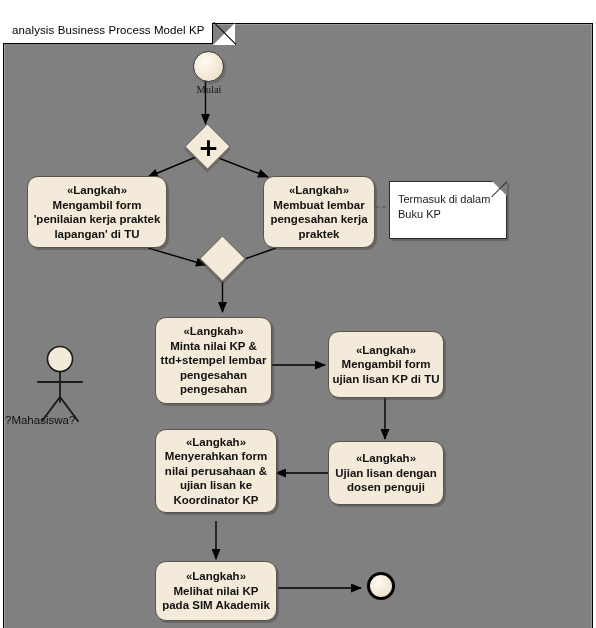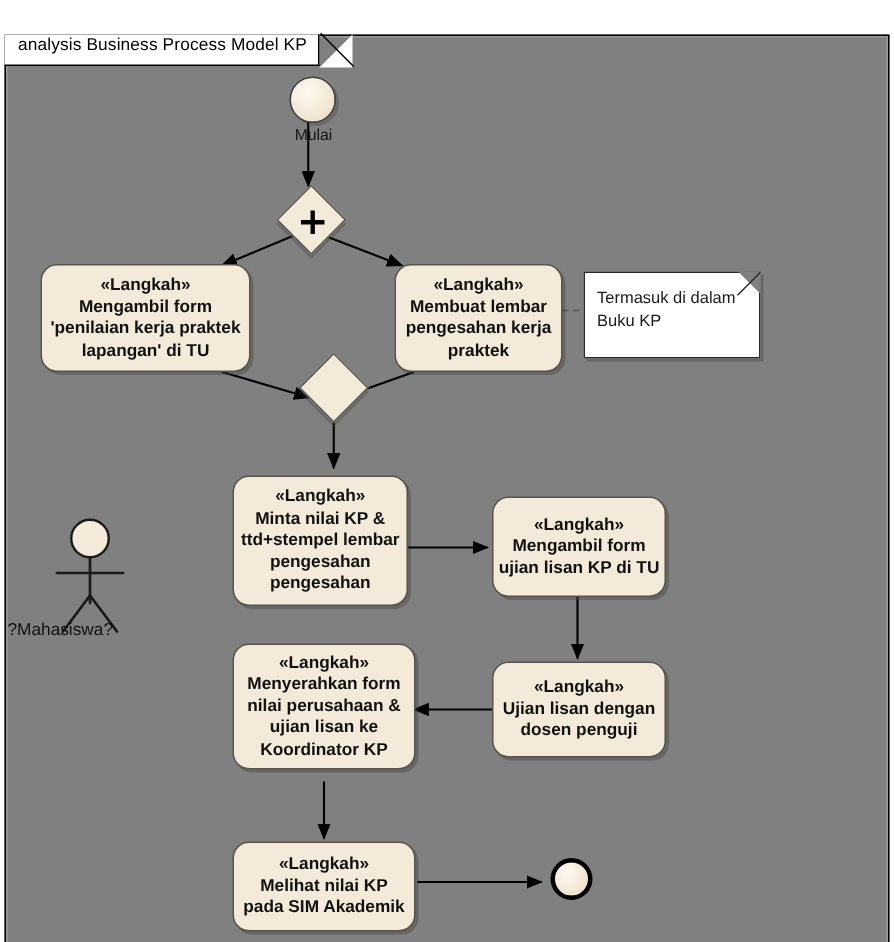--- a/index.html
+++ b/index.html
@@ -113,20 +113,21 @@
     left:367px;top:552px;width:28px;height:28px;
     border:3px solid #000000;
     background:radial-gradient(circle at 38% 34%,#fffaf0 0%,#f0e4cf 70%,#e3d6bd 100%);
   }
   .node-label{
     position:absolute;
     font-size:10.5px;
     color:#141414;
     white-space:nowrap;
     text-align:center;
+    font-family:Liberation Serif, serif;
   }
   #start-label{left:180px;top:64px;width:58px;}
   #end-label{left:352px;top:609px;width:58px;text-align:center;}
 
   
   .diamond{
     position:absolute;
     width:33px;height:33px;
     background:#f3ead9;
     border:1px solid #59544a;

